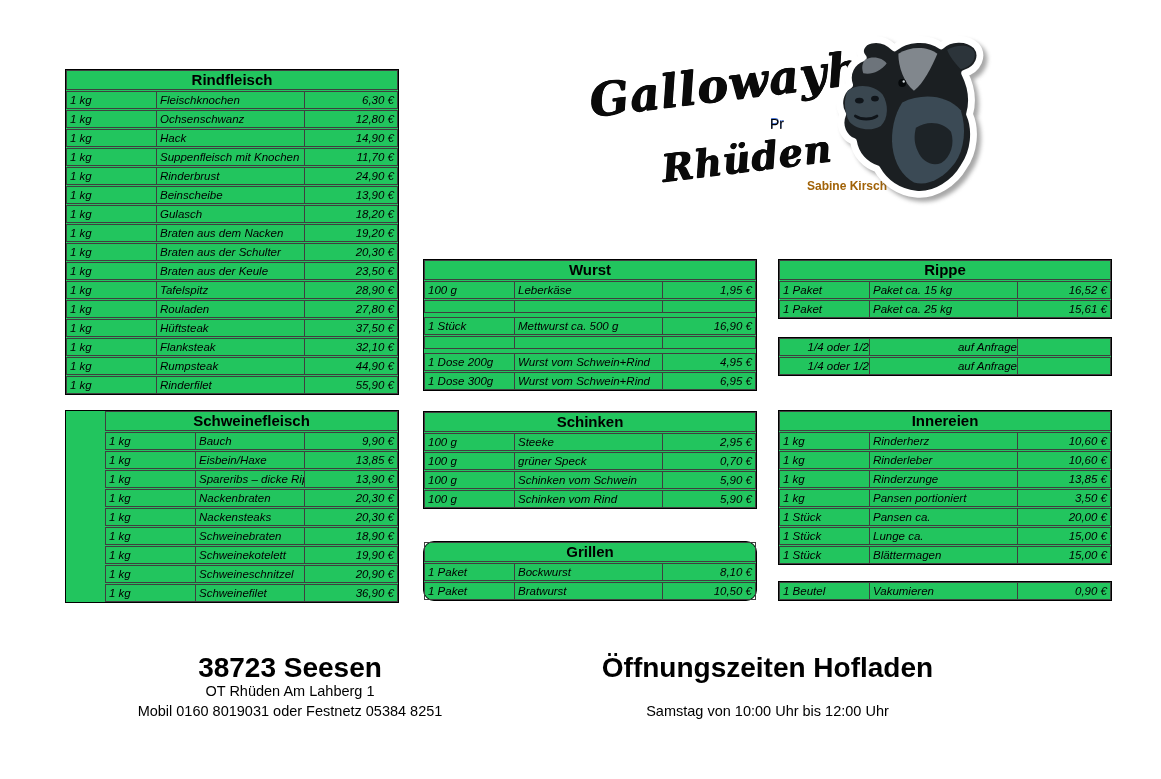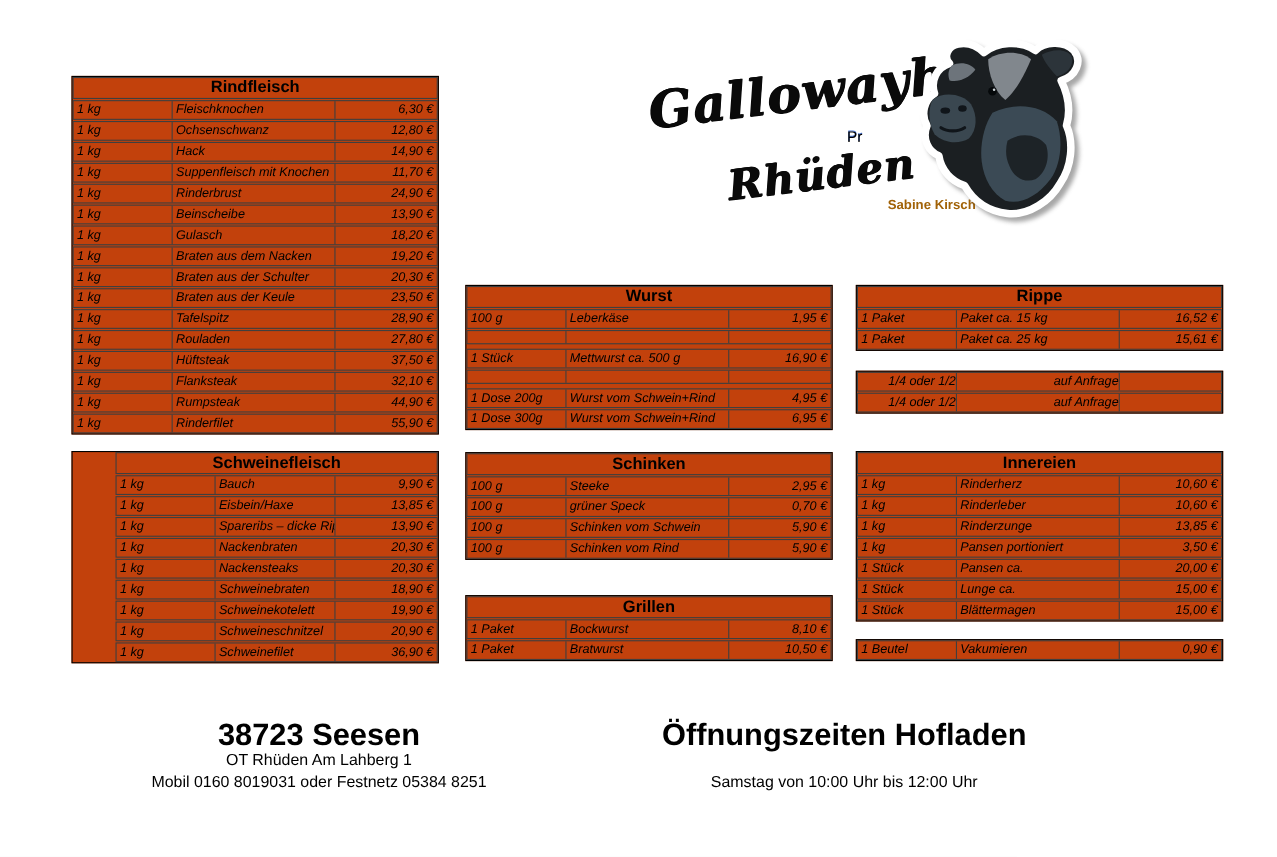--- a/index.html
+++ b/index.html
@@ -4,21 +4,21 @@
 <style>
   html,body{margin:0;padding:0;}
   body{background:#e8e8e8;}
   #page{
     position:relative;width:1161px;height:779px;background:#ffffff;
     font-family:"Liberation Sans","DejaVu Sans",sans-serif;color:#000;
     overflow:hidden;margin:0 auto;
   }
   
   .ptable{
-    position:absolute;width:334px;border:1px solid #000;background:#c2410c;
+    position:absolute;width:334px;border:1px solid #000;background:#22c55e;
     box-sizing:border-box;
   }
   .thead{
     border:1px solid #3f3f3f;margin-bottom:1px;height:18px;line-height:18px;
     text-align:center;font-weight:bold;font-size:15px;
   }
   .trow{
     display:flex;border:1px solid #3f3f3f;margin-bottom:1px;
     height:16px;line-height:16px;font-size:11.5px;font-style:italic;
   }
@@ -26,21 +26,21 @@
   .trow.spacer{height:11px;margin-bottom:4px;}
   .tcell{overflow:hidden;white-space:nowrap;}
   .c-unit{width:86px;flex:none;border-right:1px solid #3f3f3f;padding-left:3px;}
   .c-item{flex:1;border-right:1px solid #3f3f3f;padding-left:3px;}
   .c-price{width:89px;flex:none;text-align:right;padding-right:3px;}
 
   #t-rind    {left:65px;  top:69px;}
   #t-schwein {left:65px;  top:410px;padding-left:39px;}
   #t-wurst   {left:423px; top:259px;}
   #t-schinken{left:423px; top:411px;}
-  #t-grillen {left:423px; top:541px;}
+  #t-grillen {left:423px; top:541px;border-radius:11px;}
   #t-pakete  {left:778px; top:259px;}
   #t-anfrage {left:778px; top:337px;text-align:right;}
   #t-inner   {left:778px; top:410px;}
   #t-vaku    {left:778px; top:581px;}
 
   
   .script-line{
     position:absolute;font-family:"DejaVu Serif","Liberation Serif",serif;
     font-style:italic;font-weight:bold;color:#0a0a0a;white-space:nowrap;
     transform:rotate(-7deg);transform-origin:left center;

